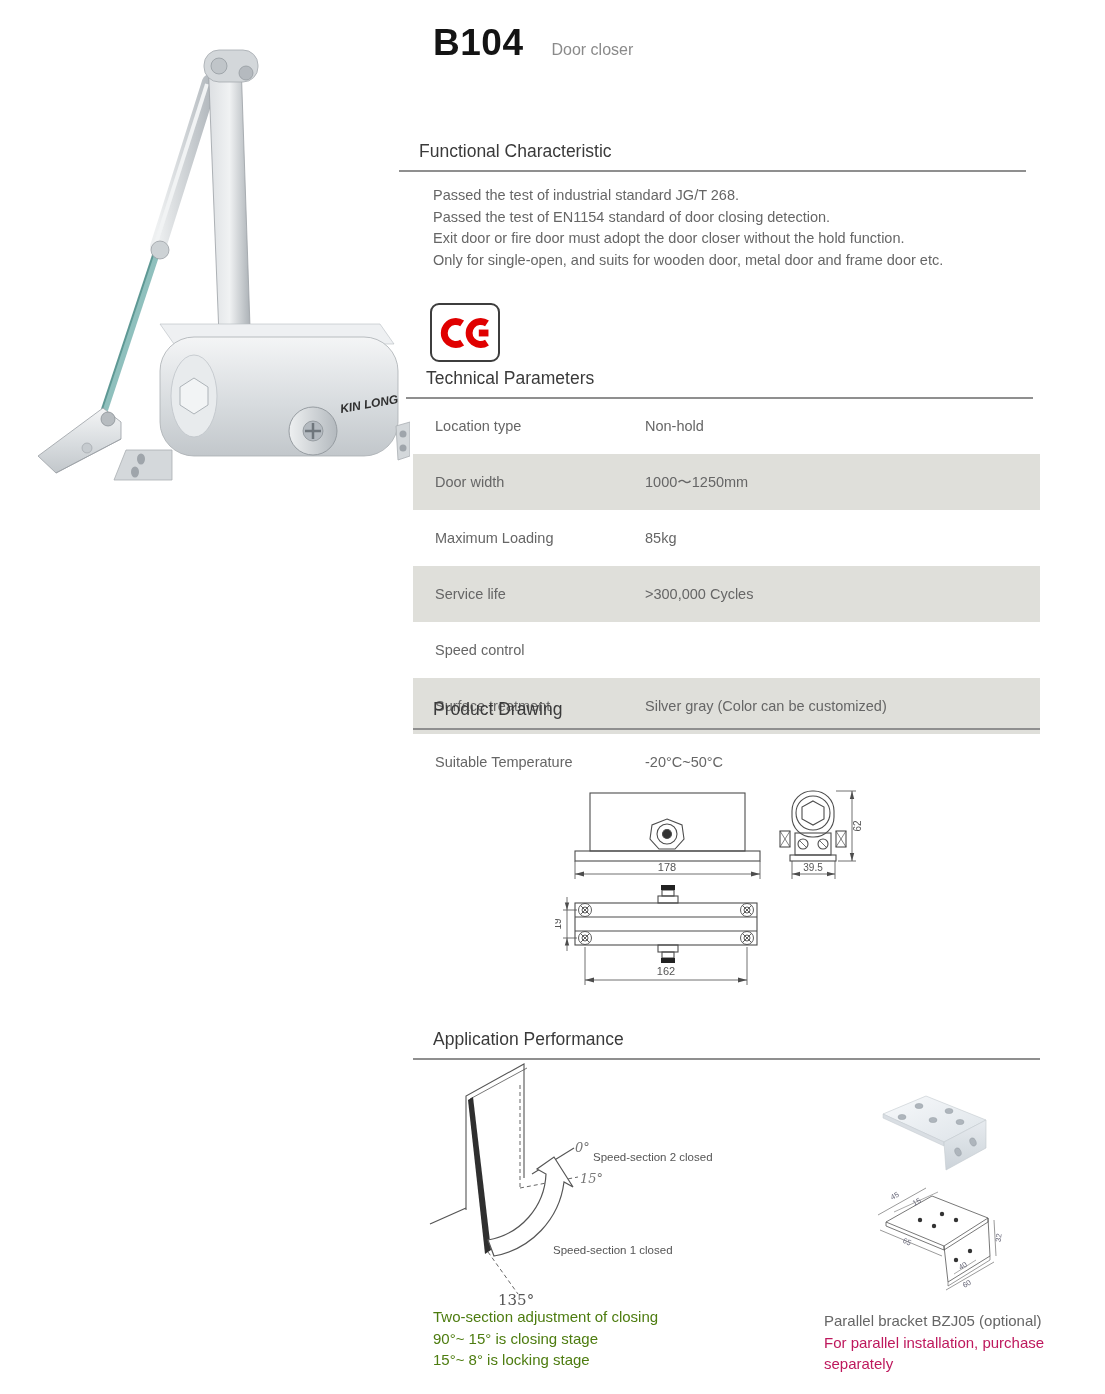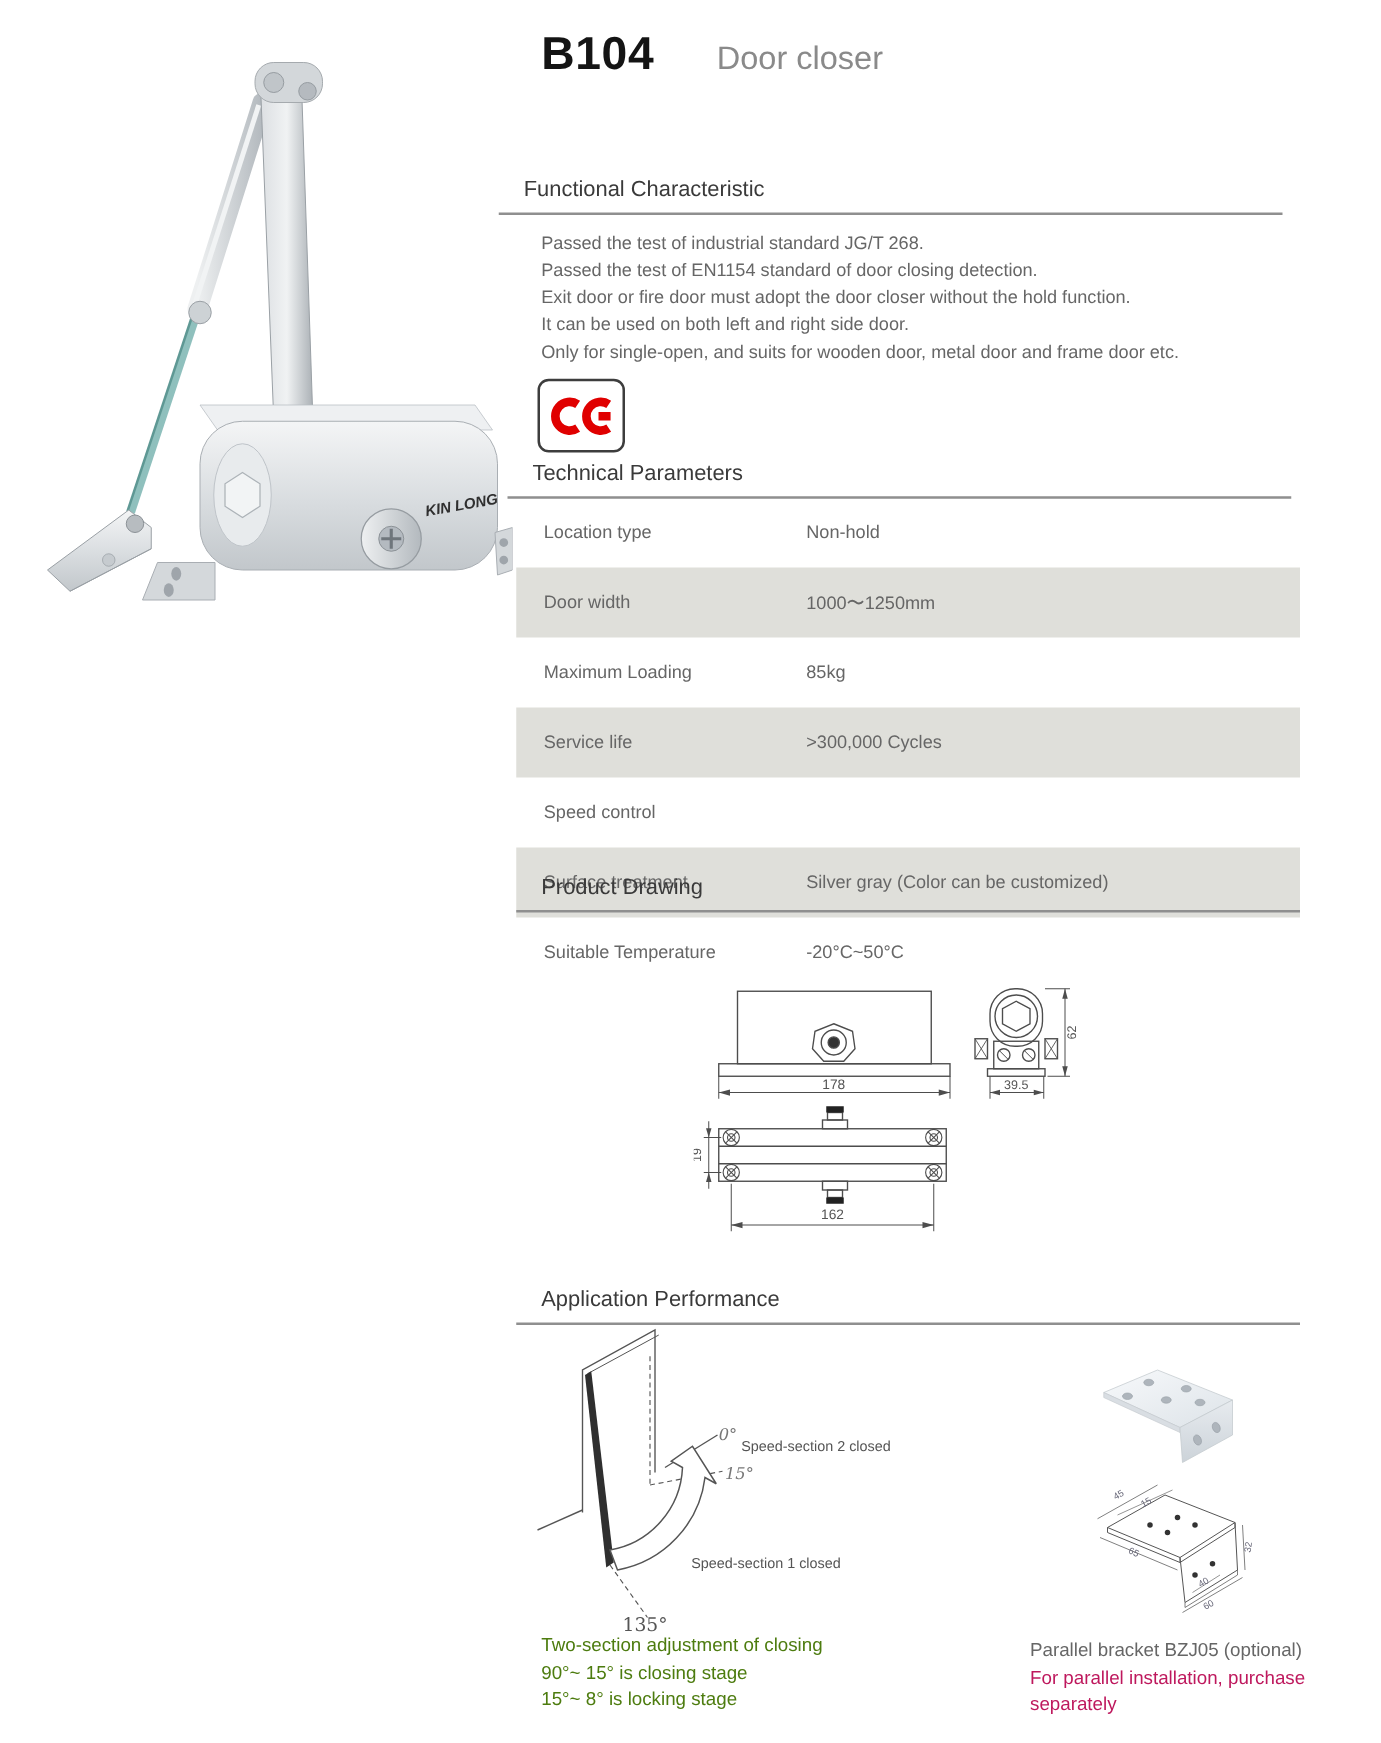--- a/index.html
+++ b/index.html
@@ -4,23 +4,23 @@
 <style>
   * { margin:0; padding:0; box-sizing:border-box; }
   html,body { background:#ffffff; }
   body {
     width:1105px; height:1394px; position:relative; overflow:hidden;
     font-family:"Liberation Sans", sans-serif; color:#666;
   }
   .abs { position:absolute; }
 
   
-  .title-block { left:433px; top:22px; display:flex; align-items:baseline; gap:15px; }
+  .title-block { left:433px; top:22px; display:flex; align-items:baseline; gap:28px; }
   .model { font-size:37px; font-weight:700; color:#141414; letter-spacing:0.5px; }
-  .subtitle { font-size:26px; color:#8a8a8a;margin-left:35px; }
+  .subtitle { font-size:16px; color:#8a8a8a; }
 
   
   .sec { width:627px; }
   .sec h2 {
     font-size:17.5px; font-weight:400; color:#3a3a3a;
     padding:0 0 8px 20px; border-bottom:2px solid #8f8f8f;
   }
 
   
   .func-lines { left:433px; top:185px; width:600px; }
@@ -122,21 +122,20 @@
   <span class="subtitle">Door closer</span>
 </div>
 
 <div class="abs sec" style="left:399px; top:141px;">
   <h2>Functional Characteristic</h2>
 </div>
 <div class="abs func-lines">
   <div>Passed the test of industrial standard JG/T 268.</div>
   <div>Passed the test of EN1154 standard of door closing detection.</div>
   <div>Exit door or fire door must adopt the door closer without the hold function.</div>
-  <div>It can be used on both left and right side door.</div>
   <div>Only for single-open, and suits for wooden door, metal door and frame door etc.</div>
 </div>
 
 <div class="abs ce-box">
   <svg width="60" height="46" viewBox="0 0 64 50">
     <path d="M28.9,14.6 A12.5 12.5 0 1 0 28.9,35.4" stroke="#e00000" stroke-width="7.5" fill="none"></path>
     <path d="M55.9,14.6 A12.5 12.5 0 1 0 55.9,35.4" stroke="#e00000" stroke-width="7.5" fill="none"></path>
     <line x1="47" y1="25" x2="57.5" y2="25" stroke="#e00000" stroke-width="7.5"></line>
   </svg>
 </div>

